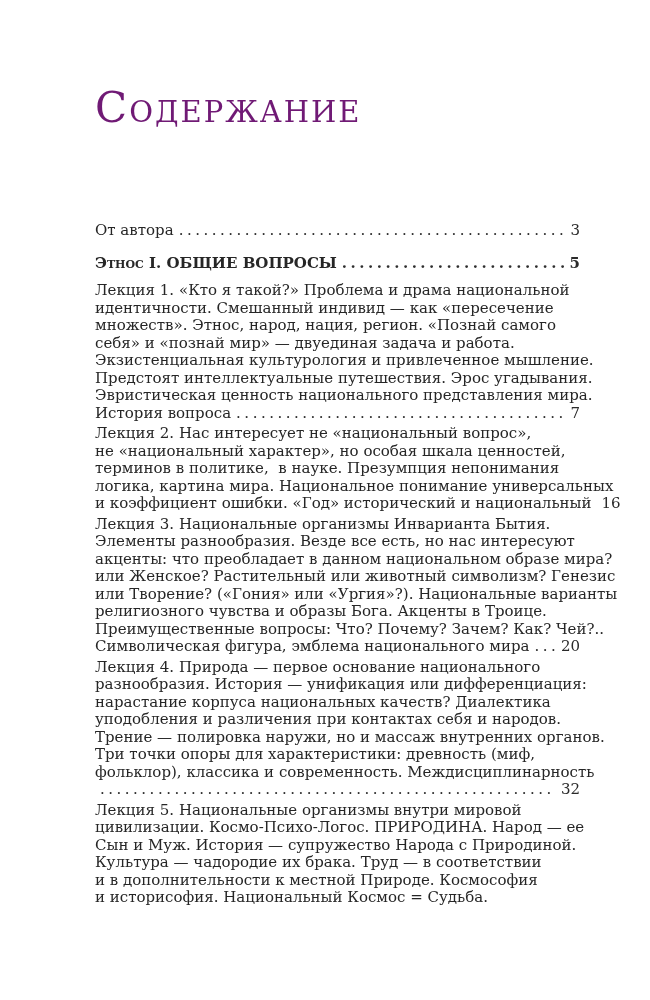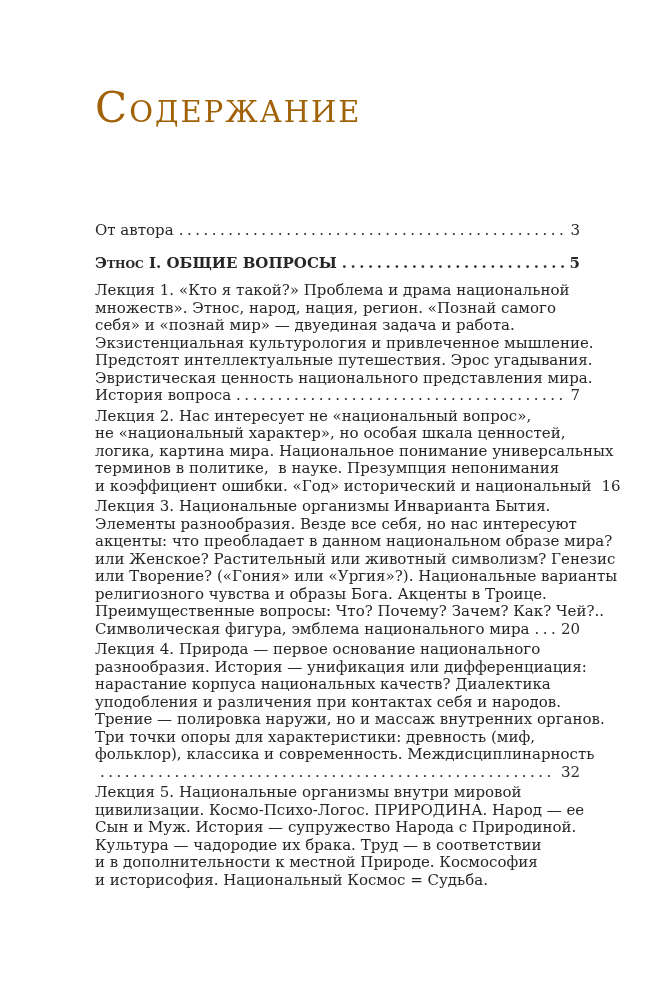--- a/index.html
+++ b/index.html
@@ -18,21 +18,21 @@
     font-family: "DejaVu Serif", "Liberation Serif", serif;
     color: #262626;
   }
   .title {
     margin: 84px 0 0 0;
     font-weight: 400;
     font-size: 29px;
     line-height: 1.15;
     letter-spacing: 2px;
     text-transform: uppercase;
-    color: #a16207;
+    color: #701a75;
   }
   .title::first-letter {
     font-size: 42px;
     letter-spacing: 2px;
   }
   .toc {
     margin-top: 90px;
     font-size: 15px;
     line-height: 17.5px;
   }
@@ -99,47 +99,48 @@
     <p class="entry part-entry">
       <span class="line last">
         <span class="t sc">Этнос I. ОБЩИЕ ВОПРОСЫ</span>
         <span class="dots"></span>
         <span class="pg">5</span>
       </span>
     </p>
 
     <p class="entry">
       <span class="line"><b class="lbl">Лекция 1.</b><span class="t">«Кто я такой?» Проблема и драма национальной</span></span>
+      <span class="line">идентичности. Смешанный индивид — как «пересечение</span>
       <span class="line">множеств». Этнос, народ, нация, регион. «Познай самого</span>
       <span class="line">себя» и «познай мир» — двуединая задача и работа.</span>
       <span class="line">Экзистенциальная культурология и привлеченное мышление.</span>
       <span class="line">Предстоят интеллектуальные путешествия. Эрос угадывания.</span>
       <span class="line">Эвристическая ценность национального представления мира.</span>
       <span class="line last">
         <span class="t">История вопроса</span>
         <span class="dots"></span>
         <span class="pg">7</span>
       </span>
     </p>
 
     <p class="entry">
       <span class="line"><b class="lbl">Лекция 2.</b><span class="t">Нас интересует не «национальный вопрос»,</span></span>
       <span class="line">не «национальный характер», но особая шкала ценностей,</span>
+      <span class="line">терминов в политике,&nbsp; в науке. Презумпция непонимания</span>
       <span class="line">логика, картина мира. Национальное понимание универсальных</span>
-      <span class="line">терминов в политике,&nbsp; в науке. Презумпция непонимания</span>
       <span class="line last">
         <span class="t">и коэффициент ошибки. «Год» исторический и национальный</span>
         <span class="dots"></span>
         <span class="pg">16</span>
       </span>
     </p>
 
     <p class="entry">
       <span class="line"><b class="lbl">Лекция 3.</b><span class="t">Национальные организмы Инварианта Бытия.</span></span>
-      <span class="line">Элементы разнообразия. Везде все себя, но нас интересуют</span>
+      <span class="line">Элементы разнообразия. Везде все есть, но нас интересуют</span>
       <span class="line">акценты: что преобладает в данном национальном образе мира?</span>
       <span class="line">или Женское? Растительный или животный символизм? Генезис</span>
       <span class="line">или Творение? («Гония» или «Ургия»?). Национальные варианты</span>
       <span class="line">религиозного чувства и образы Бога. Акценты в Троице.</span>
       <span class="line">Преимущественные вопросы: Что? Почему? Зачем? Как? Чей?..</span>
       <span class="line last">
         <span class="t">Символическая фигура, эмблема национального мира</span>
         <span class="dots"></span>
         <span class="pg">20</span>
       </span>

